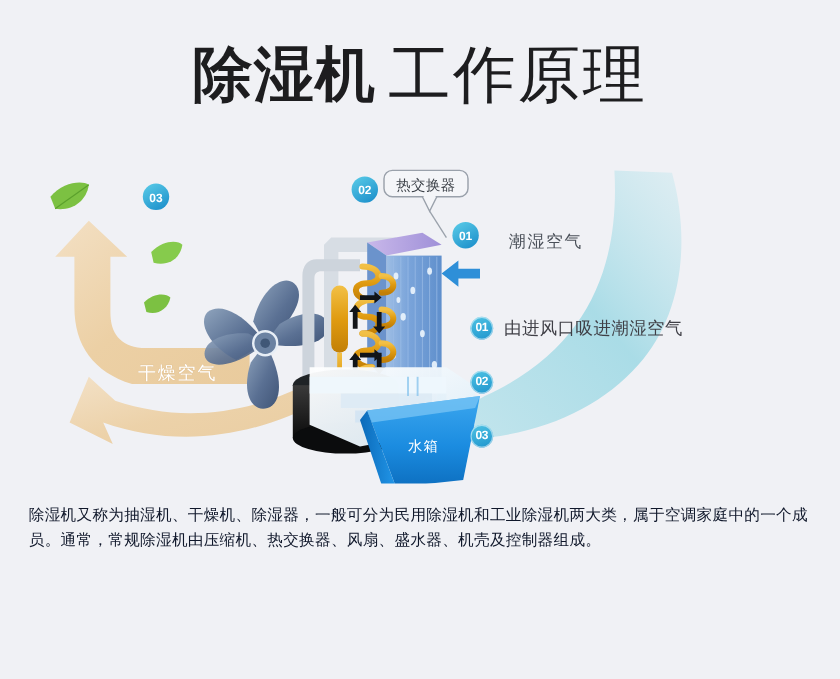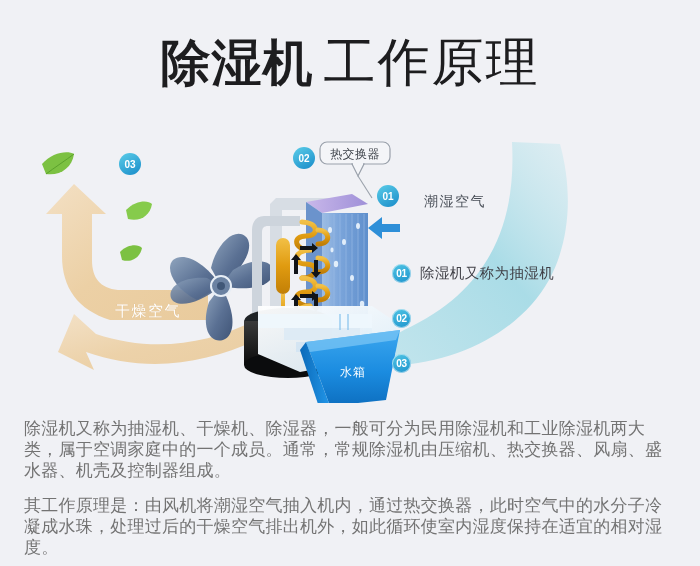--- a/index.html
+++ b/index.html
@@ -100,23 +100,23 @@
 
   
   .body-copy {
     position: absolute;
     left: 24px;
     top: 418px;
     width: 655px;
   }
   .body-copy p {
     margin: 0 0 14px 0;
-    font-size: 17px;
+    font-size: 13px;
     line-height: 21px;
-    color: #737373;
+    color: #0f172a;
     letter-spacing: 0.25px;
   }
 </style>
 </head>
 <body>
 
 <div id="page">
 
   <div class="title-wrap">
     <span class="title-strong">除湿机</span><span class="title-light">工作原理</span>
@@ -326,28 +326,27 @@
       <g>
         <circle cx="388" cy="78" r="11" fill="url(#gBadge)"></circle>
         <text class="svg-label" x="388" y="82" text-anchor="middle" font-size="10" font-weight="bold" fill="#ffffff">01</text>
       </g>
     </svg>
   </div>
 
   <div class="legend">
     <div class="legend-row">
       <div class="badge">01</div>
-      <div class="legend-text">除湿机又称为抽湿机</div>
+      <div class="legend-text">由进风口吸进潮湿空气</div>
     </div>
     <div class="legend-row">
       <div class="badge">02</div>
     </div>
     <div class="legend-row">
       <div class="badge">03</div>
     </div>
   </div>
 
   <div class="body-copy">
     <p>除湿机又称为抽湿机、干燥机、除湿器，一般可分为民用除湿机和工业除湿机两大类，属于空调家庭中的一个成员。通常，常规除湿机由压缩机、热交换器、风扇、盛水器、机壳及控制器组成。</p>
-    <p>其工作原理是：由风机将潮湿空气抽入机内，通过热交换器，此时空气中的水分子冷凝成水珠，处理过后的干燥空气排出机外，如此循环使室内湿度保持在适宜的相对湿度。</p>
   </div>
 
 </div>
 
 </body></html>

